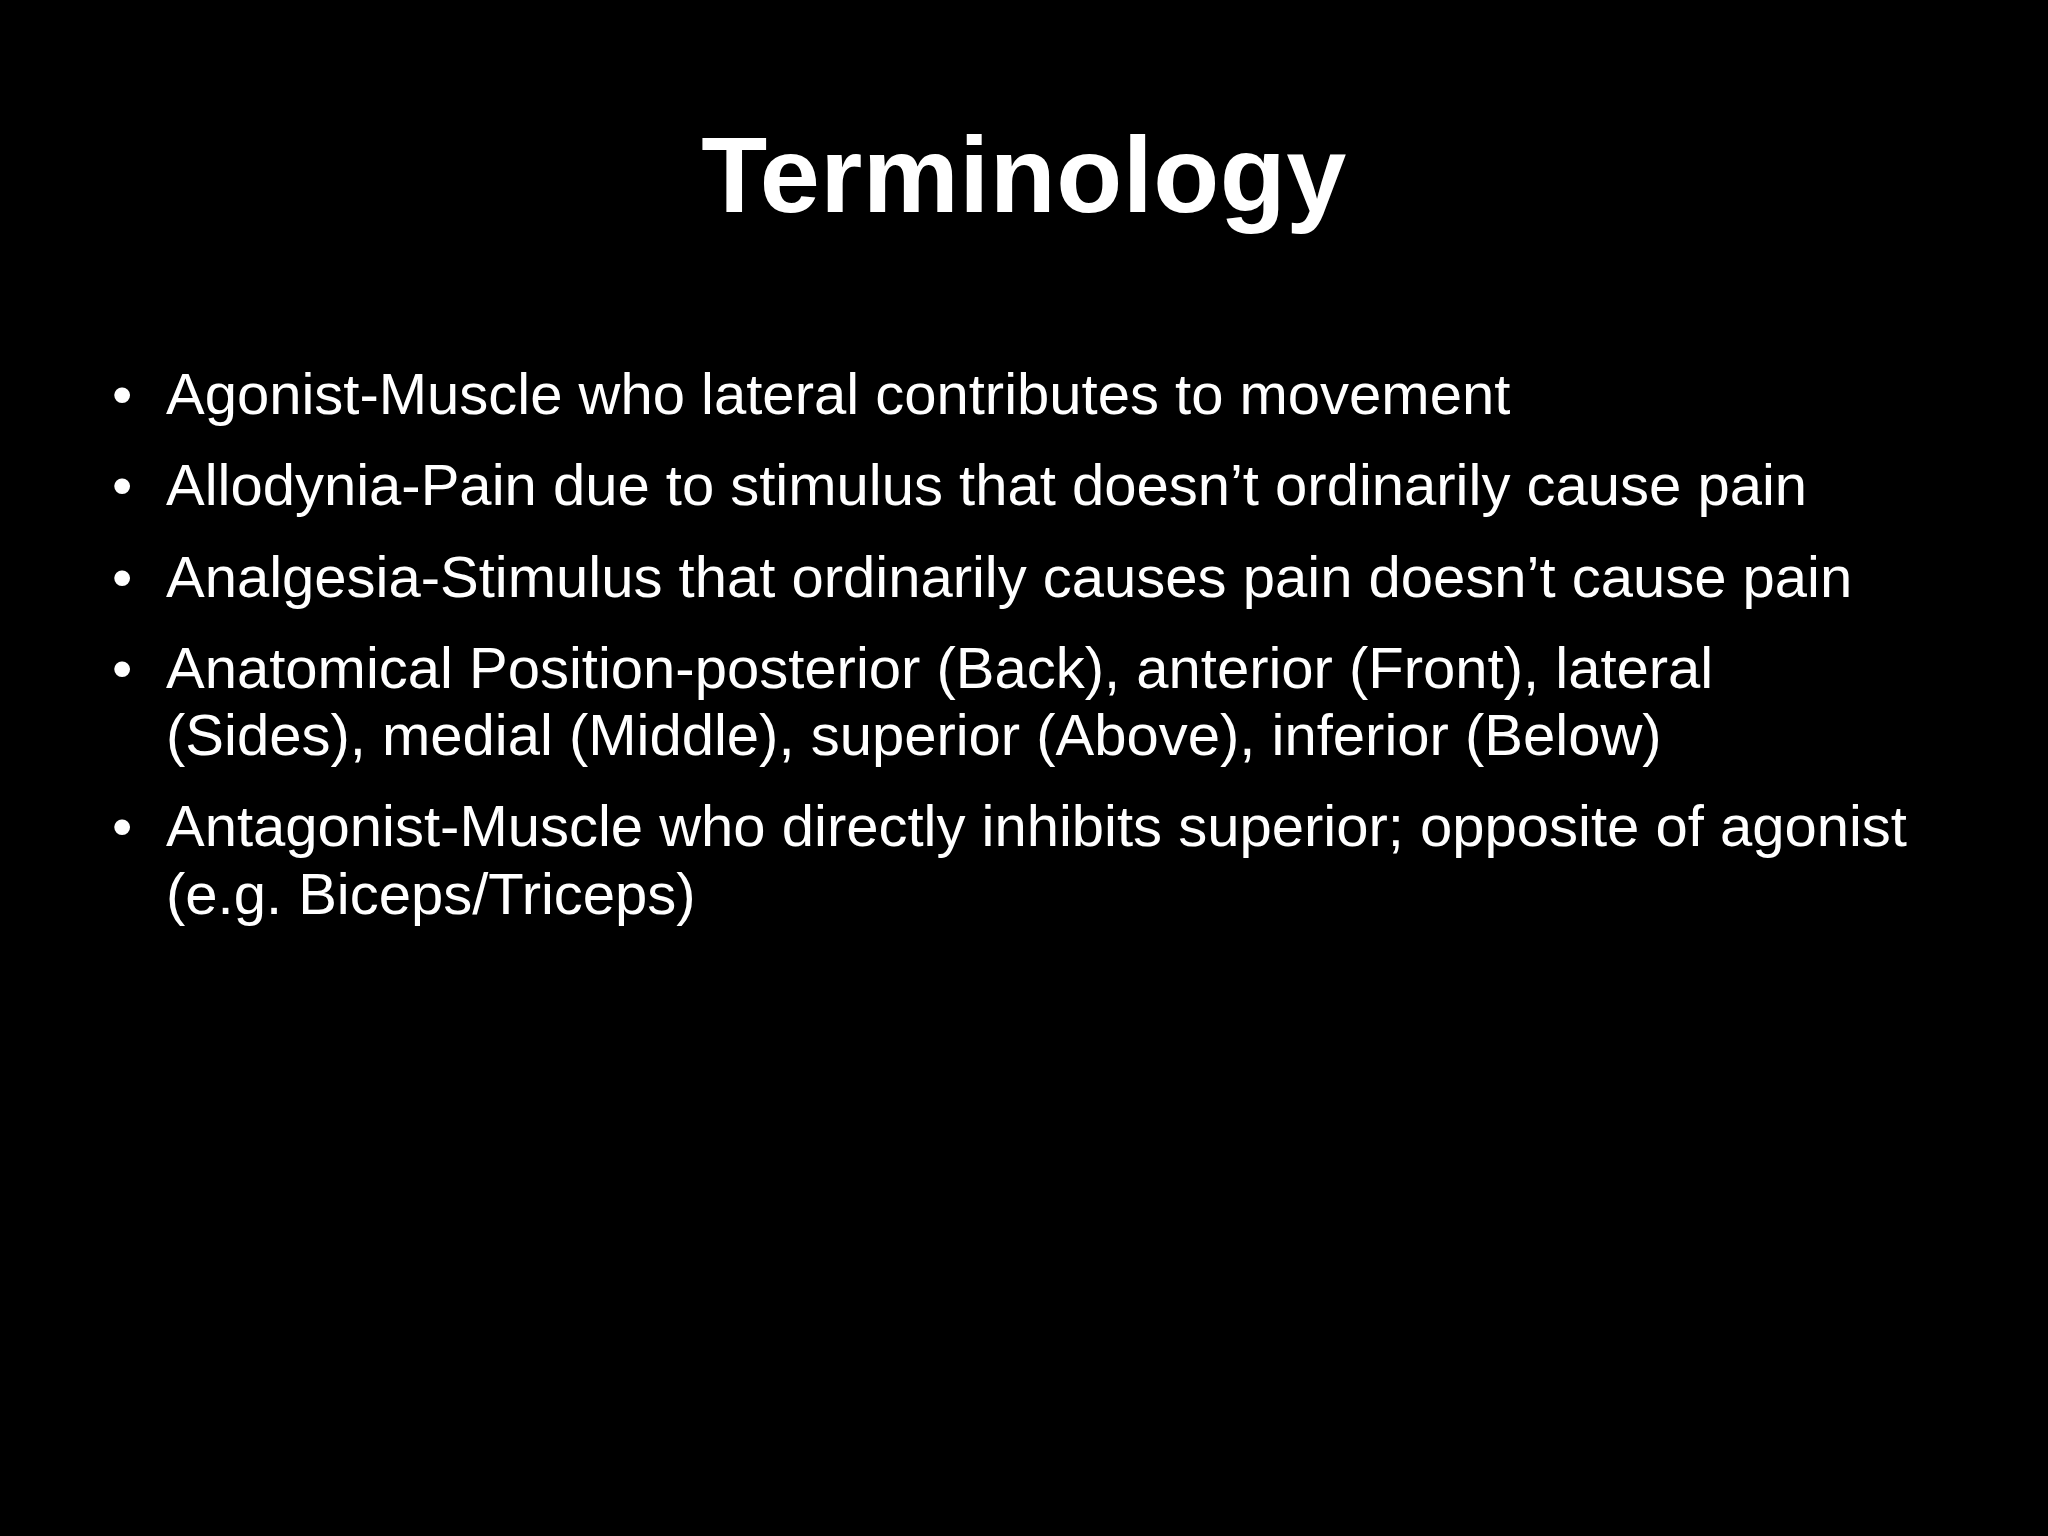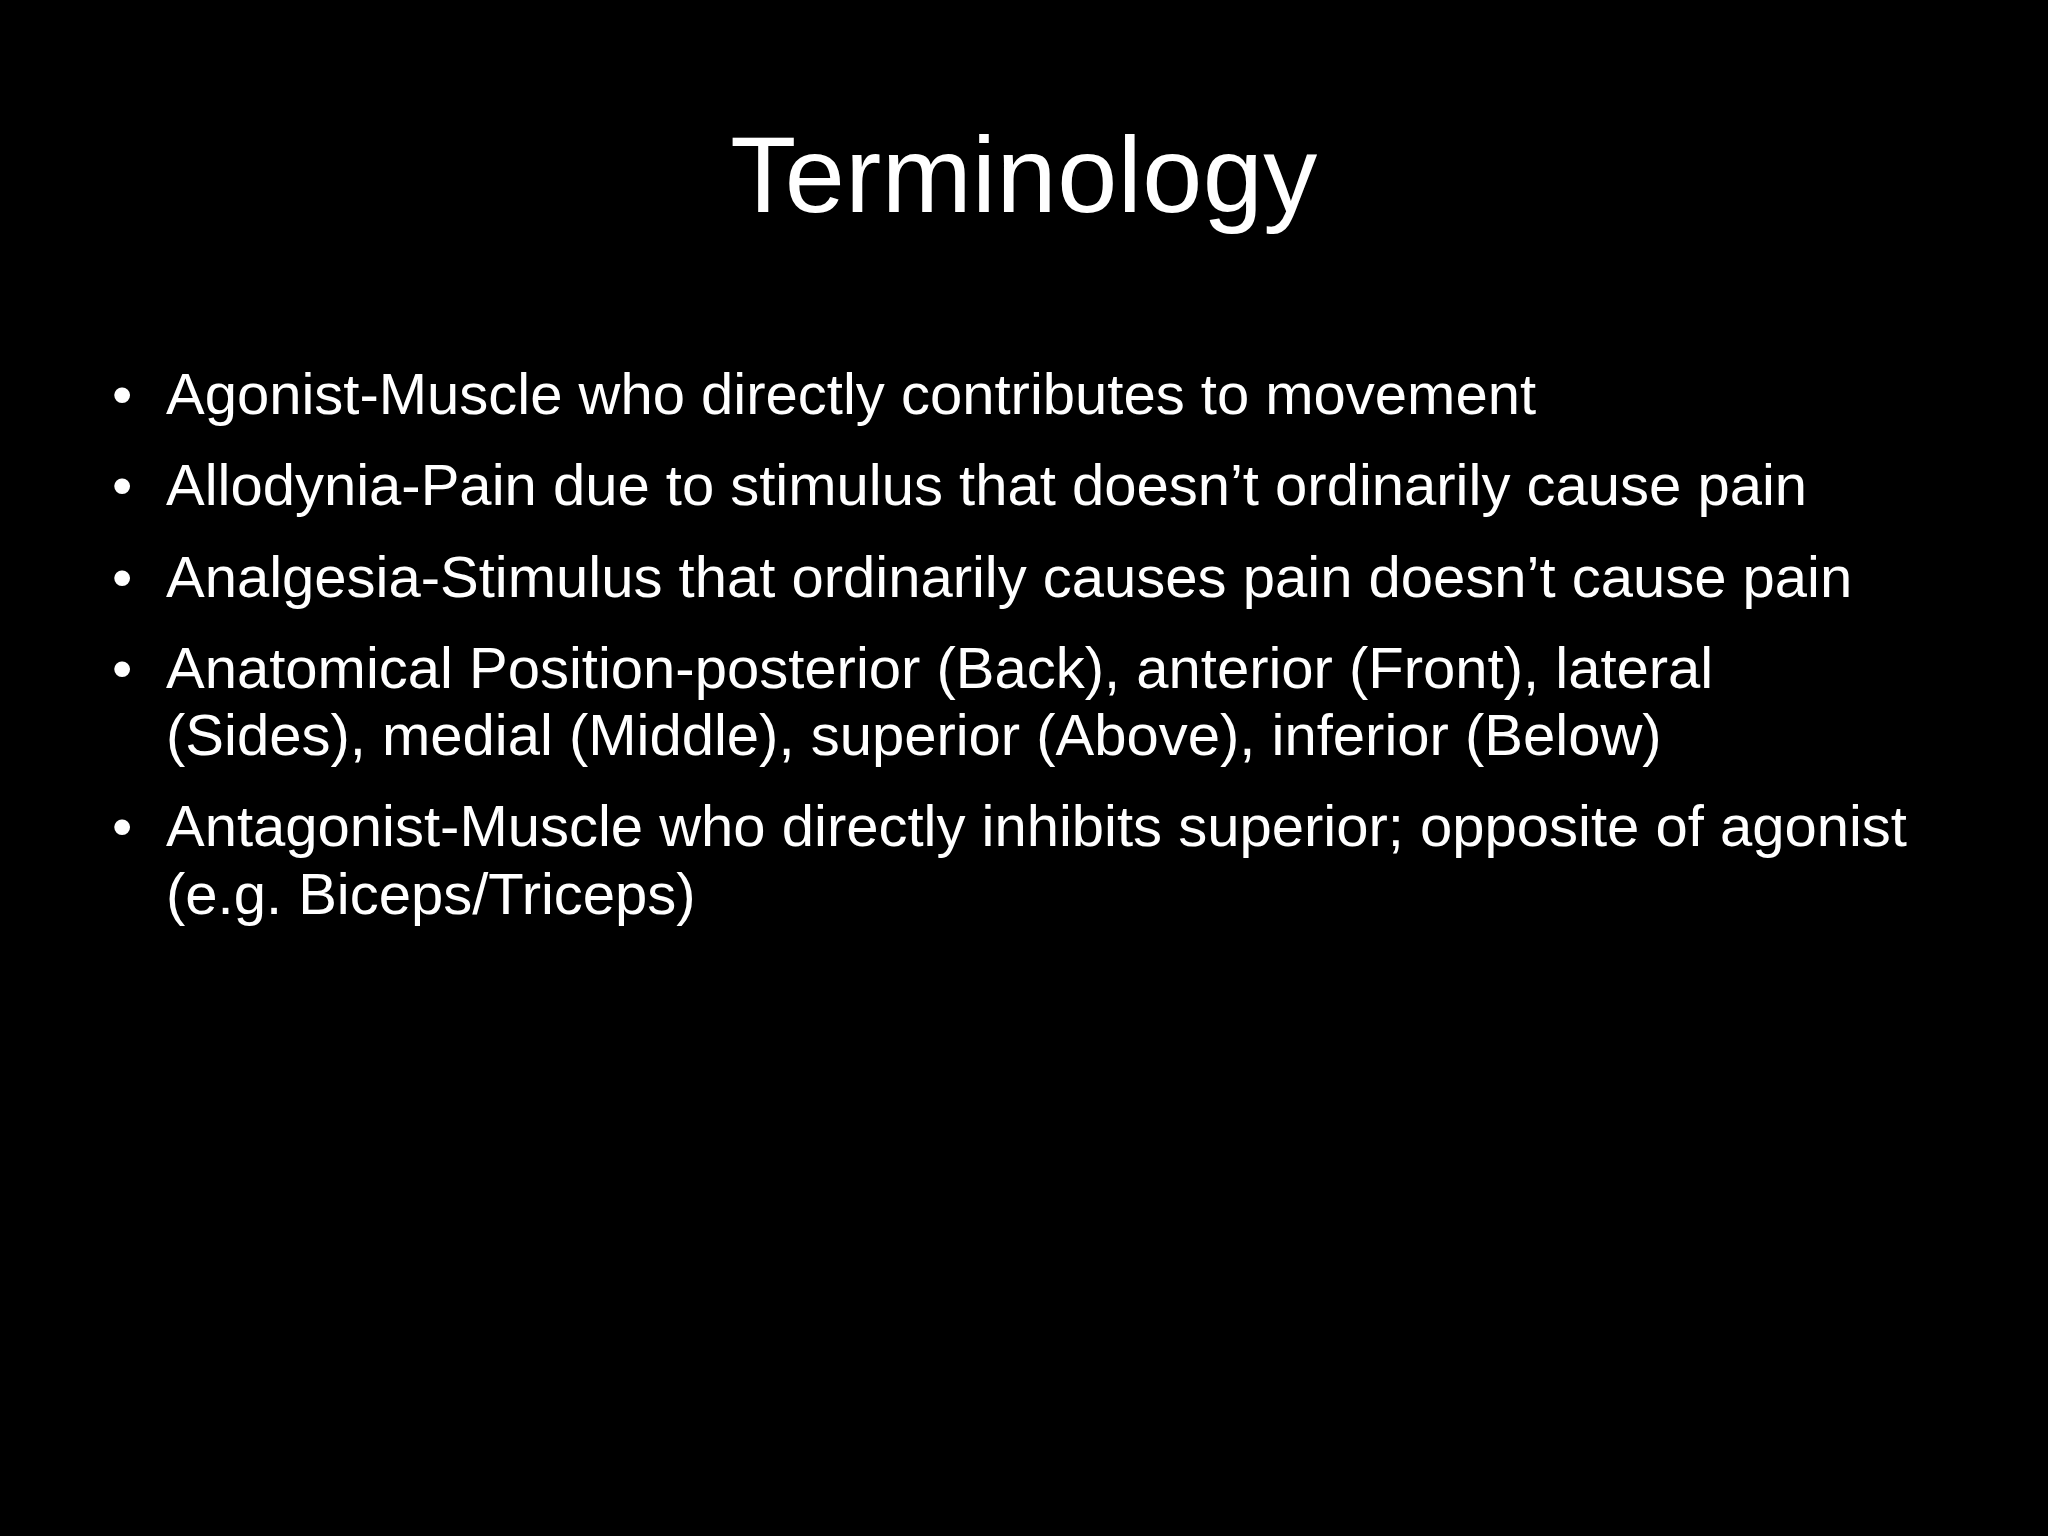--- a/index.html
+++ b/index.html
@@ -22,21 +22,21 @@
     box-sizing: border-box;
   }
   .slide-title {
     position: absolute;
     top: 118px;
     left: 0;
     width: 2048px;
     text-align: center;
     font-size: 108px;
     line-height: 1.05;
-    font-weight: 400;
+    font-weight: 700;
     color: #ffffff;
     letter-spacing: 0.5px;
   }
   .body-list {
     position: absolute;
     top: 360px;
     left: 104px;
     width: 1860px;
     margin: 0;
     padding: 0;
@@ -70,21 +70,21 @@
 <body>
 
 <div class="slide">
 
   <div class="slide-title">Terminology</div>
 
   <ul class="body-list">
 
     <li class="bullet-item">
       <span class="bullet-dot">•</span>
-      <span class="bullet-text">Agonist-Muscle who directly contributes to movement</span>
+      <span class="bullet-text">Agonist-Muscle who lateral contributes to movement</span>
     </li>
 
     <li class="bullet-item">
       <span class="bullet-dot">•</span>
       <span class="bullet-text">Allodynia-Pain due to stimulus that doesn’t ordinarily cause pain</span>
     </li>
 
     <li class="bullet-item">
       <span class="bullet-dot">•</span>
       <span class="bullet-text">Analgesia-Stimulus that ordinarily causes pain doesn’t cause pain</span>

